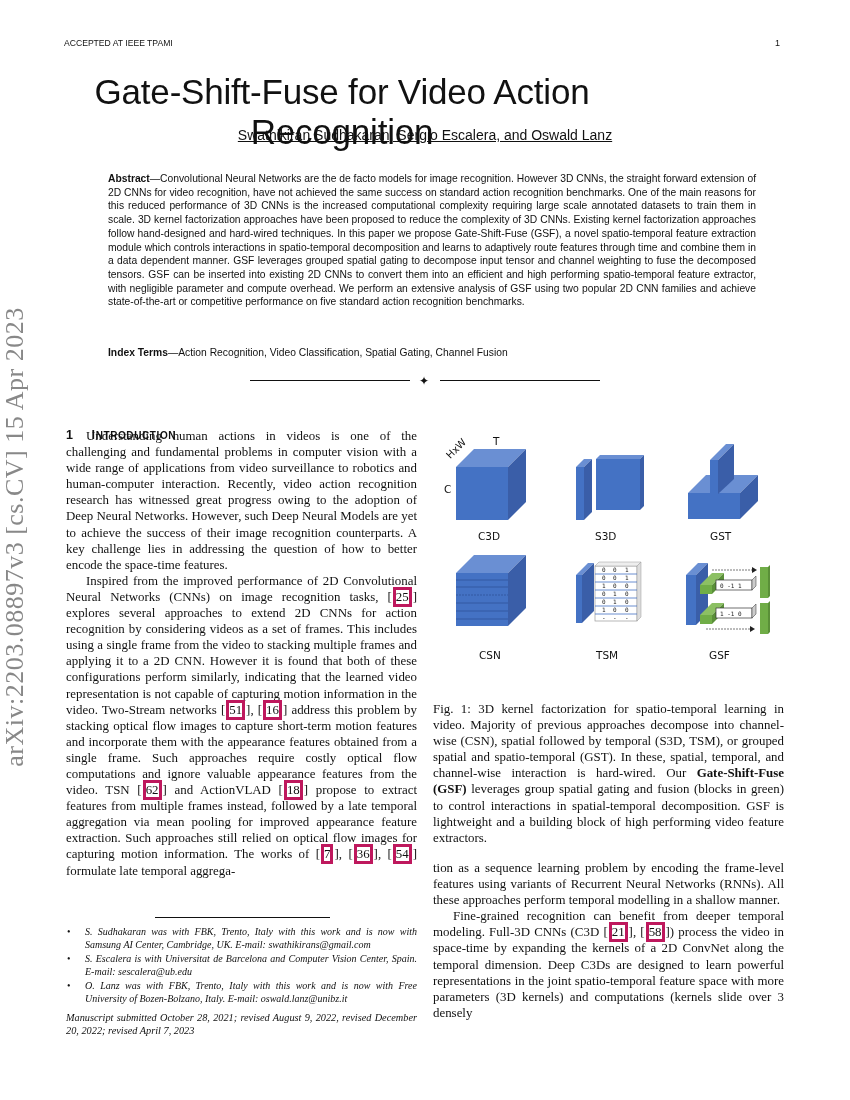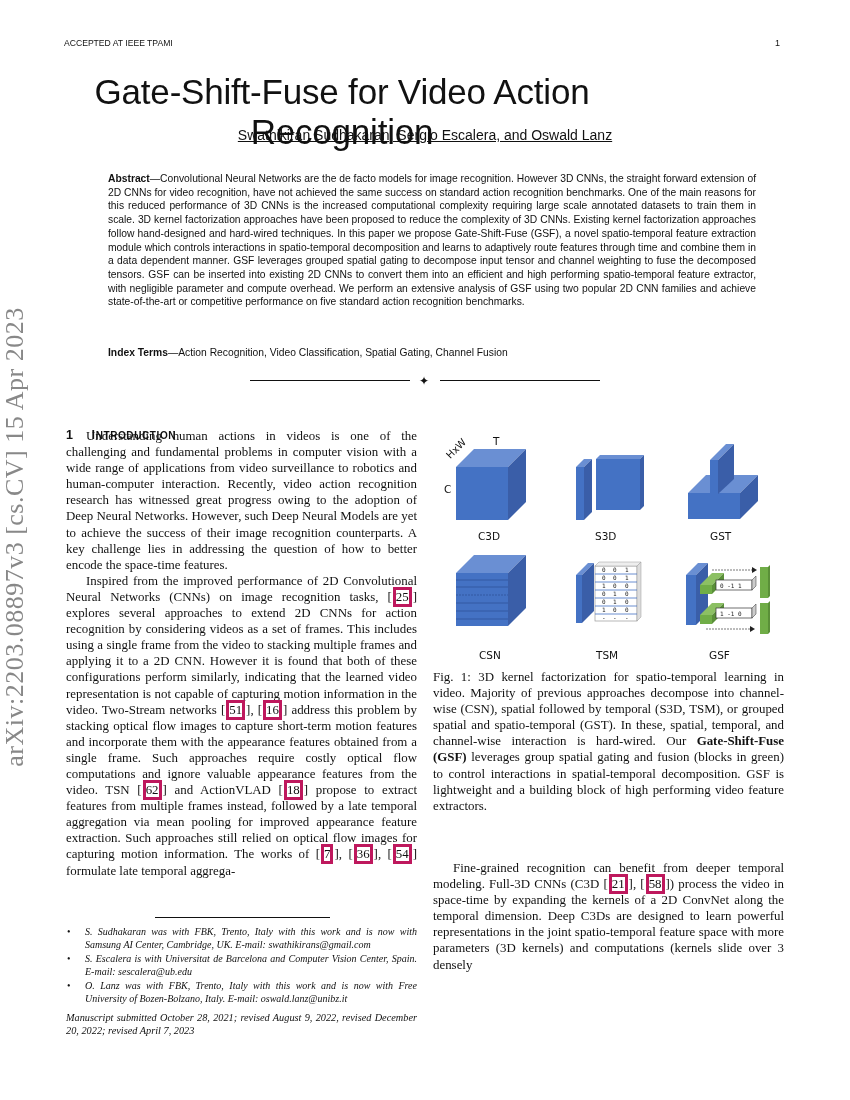--- a/index.html
+++ b/index.html
@@ -27,21 +27,21 @@
   #sec-head .small{font-size:10px;}
   .cite{border:3px solid #be185d;padding:0 0px;margin:0 1px;}
   #fn-rule{left:155px;top:917px;width:175px;height:1px;background:#111;}
   #footnotes{left:66px;top:925px;width:351px;font-size:10px;line-height:13.4px;font-style:italic;}
   #footnotes ul{margin:0;padding:0;list-style:none;}
   #footnotes li{position:relative;padding-left:19px;text-align:justify;}
   #footnotes li::before{content:"•";position:absolute;left:1px;font-style:normal;}
   #manuscript{left:66px;top:1011px;width:351px;font-size:10.3px;line-height:13.4px;font-style:italic;text-align:justify;}
   #figure{left:432px;top:425px;width:356px;height:240px;}
   .fig-label{position:absolute;font-family:"DejaVu Sans",sans-serif;font-size:10.5px;color:#111;}
-  #caption{left:433px;top:669px;width:351px;}
+  #caption{left:433px;top:701px;width:351px;}
   #right-col{left:433px;top:860px;width:351px;}
   #right-col p{margin:0;}
   #right-col p.indent{text-indent:20px;}
 </style>
 </head>
 <body>
 
 <div id="running-head" class="abs sans">ACCEPTED AT IEEE TPAMI</div>
 <div id="page-num" class="abs sans">1</div>
 
@@ -195,14 +195,15 @@
   <span class="fig-label" style="left:163px;top:105px;">S3D</span>
   <span class="fig-label" style="left:278px;top:105px;">GST</span>
   <span class="fig-label" style="left:47px;top:224px;">CSN</span>
   <span class="fig-label" style="left:164px;top:224px;">TSM</span>
   <span class="fig-label" style="left:277px;top:224px;">GSF</span>
 </div>
 
 <div id="caption" class="abs col serif"><span>Fig. 1: 3D kernel factorization for spatio-temporal learning in video. Majority of previous approaches decompose into channel-wise (CSN), spatial followed by temporal (S3D, TSM), or grouped spatial and spatio-temporal (GST). In these, spatial, temporal, and channel-wise interaction is hard-wired. Our </span><b>Gate-Shift-Fuse (GSF)</b><span> leverages group spatial gating and fusion (blocks in green) to control interactions in spatial-temporal decomposition. GSF is lightweight and a building block of high performing video feature extractors.</span></div>
 
 <div id="right-col" class="abs col serif">
+  <p>tion as a sequence learning problem by encoding the frame-level features using variants of Recurrent Neural Networks (RNNs). All these approaches perform temporal modelling in a shallow manner.</p>
   <p class="indent"><span>Fine-grained recognition can benefit from deeper temporal modeling. Full-3D CNNs (C3D </span>[<a class="cite">21</a>]<span>, </span>[<a class="cite">58</a>]<span>) process the video in space-time by expanding the kernels of a 2D ConvNet along the temporal dimension. Deep C3Ds are designed to learn powerful representations in the joint spatio-temporal feature space with more parameters (3D kernels) and computations (kernels slide over 3 densely</span></p>
 </div>
 
 </body></html>

